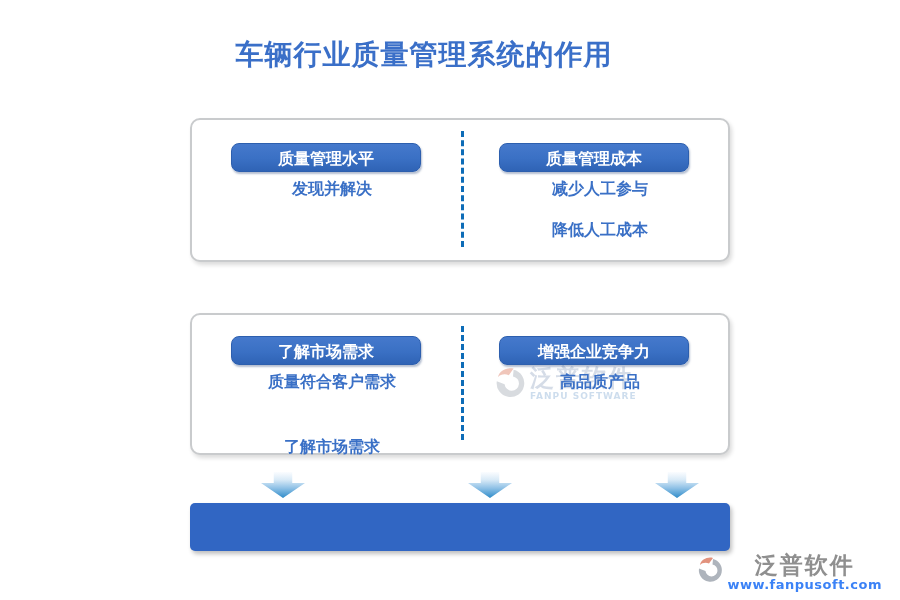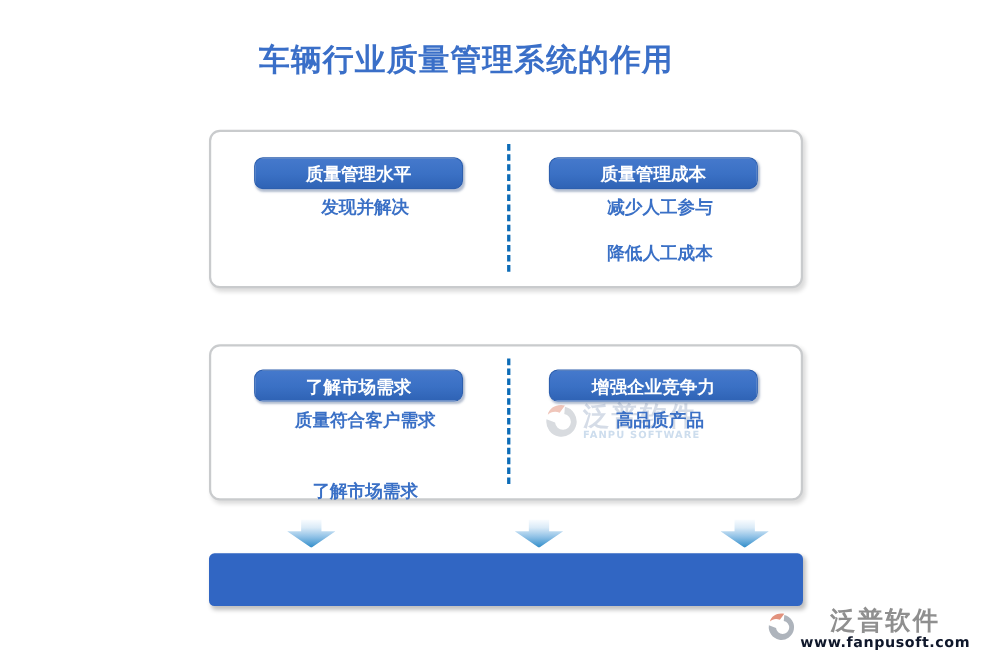--- a/index.html
+++ b/index.html
@@ -60,21 +60,21 @@
     position:absolute;left:190px;top:503px;width:540px;height:48px;
     background:#3166c3;border-radius:5px;
     box-shadow:2px 3px 4px rgba(0,0,0,0.25);
   }
   .footer-logo{
     position:absolute;right:18px;bottom:8px;display:flex;align-items:flex-start;
   }
   .footer-logo .f-icon{width:30px;height:30px;margin-top:2px;}
   .footer-logo .f-text{margin-left:2px;text-align:center;}
   .footer-logo .f-brand{font-size:23px;font-weight:bold;color:#8f8f8f;line-height:24px;letter-spacing:2px;}
-  .footer-logo .f-url{font-size:13px;font-weight:bold;color:#0f172a;line-height:15px;letter-spacing:0.5px;}
+  .footer-logo .f-url{font-size:13px;font-weight:bold;color:#3b82f6;line-height:15px;letter-spacing:0.5px;}
 </style>
 </head>
 <body>
 
 <div class="page">
 
   <h1 class="title">车辆行业质量管理系统的作用</h1>
 
   <section class="card card1">
     <div class="col">

